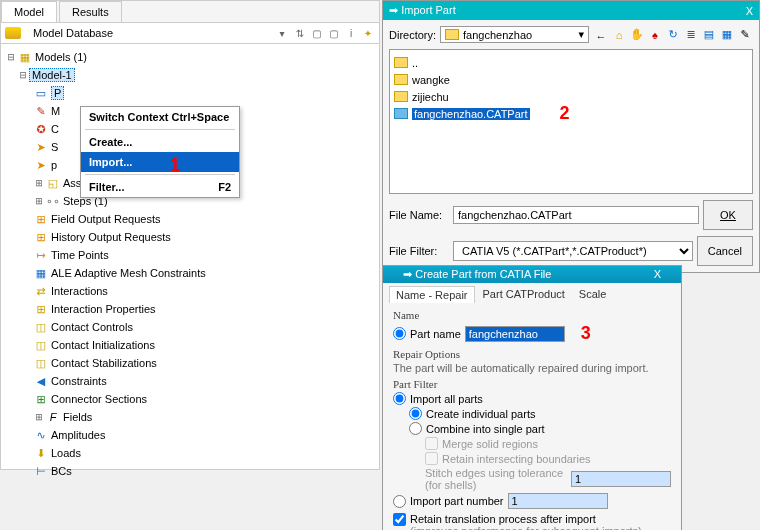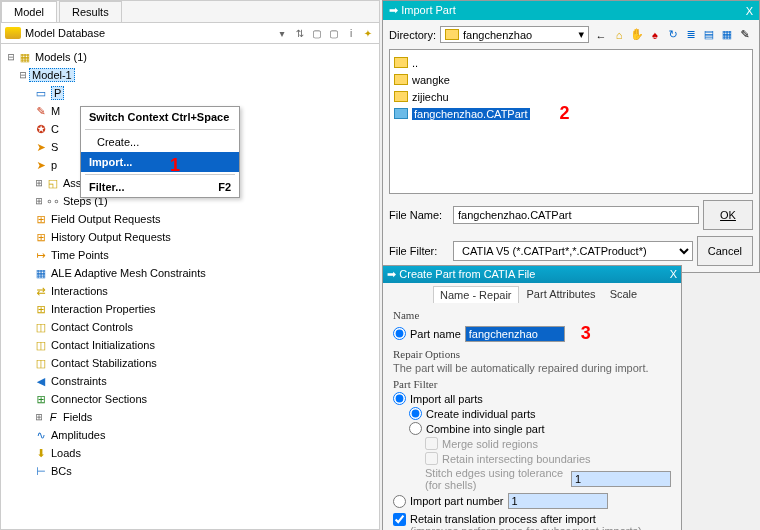--- a/index.html
+++ b/index.html
@@ -1,42 +1,42 @@
 <!DOCTYPE html>
 <html><head>
 <meta charset="utf-8">
 <style>
 * { box-sizing: border-box; margin: 0; padding: 0; font-family: Tahoma, sans-serif; font-size: 11px; }
 body { background: #f0f0f0; width: 760px; height: 530px; position: relative; }
 
 
-.left-panel { position: absolute; left: 0; top: 0; width: 380px; height: 530px; background: #fff; border: 1px solid #ccc; }
+.left-panel { position: absolute; left: 0; top: 0; width: 380px; height: 470px; background: #fff; border: 1px solid #ccc; }
 .tabs { display: flex; background: #f5f5f5; border-bottom: 1px solid #ccc; }
 .tab { padding: 4px 12px; border: 1px solid #ccc; border-bottom: none; margin-right: 2px; background: #f5f5f5; cursor: pointer; }
 .tab.active { background: #fff; }
 .db-bar { display: flex; align-items: center; padding: 3px 4px; border-bottom: 1px solid #ccc; }
 .db-icon { width: 16px; height: 12px; background: linear-gradient(#ffd700, #daa520); border-radius: 2px; margin-right: 4px; }
-.db-select { flex: 1; }
+.db-select { flex: 1; margin-left: 8px; }
 .toolbar-icons { display: flex; gap: 3px; margin-left: 4px; }
 .mini-icon { width: 14px; height: 14px; display: flex; align-items: center; justify-content: center; font-size: 10px; color: #666; }
 
 .tree { padding: 4px; overflow: auto; height: 470px; }
 .tree-node { display: flex; align-items: center; height: 18px; white-space: nowrap; }
 .expander { width: 12px; text-align: center; color: #666; cursor: pointer; font-size: 9px; }
 .tree-icon { width: 16px; height: 14px; margin-right: 2px; display: inline-flex; align-items: center; justify-content: center; font-size: 11px; }
 .tree-label { }
 .tree-label.sel { background: #cce8ff; border: 1px dotted #0078d7; padding: 0 2px; }
 .indent-1 { padding-left: 12px; }
 .indent-2 { padding-left: 28px; }
 
 
 .context-menu { position: absolute; left: 80px; top: 106px; width: 160px; background: #fff; border: 1px solid #999; box-shadow: 2px 2px 4px rgba(0,0,0,0.2); z-index: 10; }
 .ctx-item { padding: 4px 8px; display: flex; justify-content: space-between; cursor: pointer; font-weight: bold; }
 .ctx-item.hl { background: #0a64c8; color: #fff; }
-.ctx-item.bold { font-weight: normal; margin-left: 8px; }
+.ctx-item.bold { font-weight: bold; }
 .ctx-sep { height: 1px; background: #ccc; margin: 2px 4px; }
 .red-1 { position: absolute; left: 170px; top: 155px; color: #ff0000; font-weight: bold; font-size: 18px; z-index: 11; }
 
 
 .dialog-import { position: absolute; left: 382px; top: 0; width: 378px; background: #f5f5f5; border: 1px solid #999; }
 .dlg-title { background: #00b8c4; color: #fff; padding: 3px 6px; display: flex; justify-content: space-between; align-items: center; }
 .dlg-title .x { cursor: pointer; }
 .dlg-body { padding: 6px; }
 .dir-bar { display: flex; align-items: center; gap: 4px; margin-bottom: 6px; }
 .dir-select { flex: 1; border: 1px solid #999; padding: 1px 4px; display: flex; align-items: center; background: #fff; }
@@ -47,24 +47,24 @@
 .file-row { display: flex; align-items: center; height: 17px; }
 .file-row.sel .file-name { background: #0a64c8; color: #fff; padding: 0 2px; }
 .red-2 { color: #ff0000; font-weight: bold; font-size: 18px; margin-left: 30px; }
 .row-field { display: flex; align-items: center; margin-top: 6px; gap: 4px; }
 .row-field label { width: 60px; }
 .row-field input, .row-field select { flex: 1; border: 1px solid #999; padding: 2px 4px; background: #fff; }
 .btn { border: 1px solid #999; background: #f0f0f0; padding: 8px 10px; min-width: 50px; cursor: pointer; text-align: center; }
 
 
 .dialog-create { position: absolute; left: 382px; top: 265px; width: 300px; background: #f5f5f5; border: 1px solid #999; }
-.dlg-title2 { background: linear-gradient(#0aa8d0,#0890b8); color: #fff; padding: 2px 4px; display: flex; justify-content: space-between; font-size: 10px; }
+.dlg-title2 { background: linear-gradient(#0aa8d0,#0890b8); color: #fff; padding: 2px 20px; display: flex; justify-content: space-between; font-size: 10px; }
 .sub-tabs { display: flex; padding: 3px 6px 0 6px; gap: 2px; font-size: 10px; }
 .sub-tab { padding: 2px 6px; color: #333; }
-.sub-tab.active { border: 1px solid #ccc; border-bottom: none; background: #fff; margin-left: 44px; }
+.sub-tab.active { border: 1px solid #ccc; border-bottom: none; background: #fff; }
 .create-body { padding: 2px 10px 8px 10px; font-size: 10px; }
 .grp-hdr { margin-top: 4px; margin-bottom: 2px; color: #444; font-family: Liberation Serif, serif; }
 .radio-row { display: flex; align-items: center; margin: 2px 0; gap: 4px; }
 .radio-row.sub { padding-left: 16px; }
 .radio-row.subsub { padding-left: 32px; color: #999; }
 .radio-row input[type=text] { border: 1px solid #999; padding: 1px 3px; width: 100px; }
 .radio-row input[type=text].sel { background: #0a64c8; color: #fff; }
 .red-3 { color: #ff0000; font-weight: bold; font-size: 18px; margin-left: 12px; }
 .desc { color: #666; margin: 2px 0 4px 0; }
 .chk-row { display: flex; align-items: flex-start; gap: 4px; margin-top: 4px; }
@@ -274,21 +274,21 @@
   </div>
 </div>
 
 <div class="dialog-create">
   <div class="dlg-title2">
     <span>➡ <span>Create Part from CATIA File</span></span>
     <span class="x">X</span>
   </div>
   <div class="sub-tabs">
     <div class="sub-tab active">Name - Repair</div>
-    <div class="sub-tab">Part Attributes</div>
+    <div class="sub-tab">Part CATProduct</div>
     <div class="sub-tab">Scale</div>
   </div>
   <div class="create-body">
     <div class="grp-hdr">Name</div>
     <div class="radio-row">
       <input type="radio" checked="" style="">
       <span>Part name</span>
       <input type="text" class="sel" value="fangchenzhao" style="">
       <span class="red-3">3</span>
     </div>

